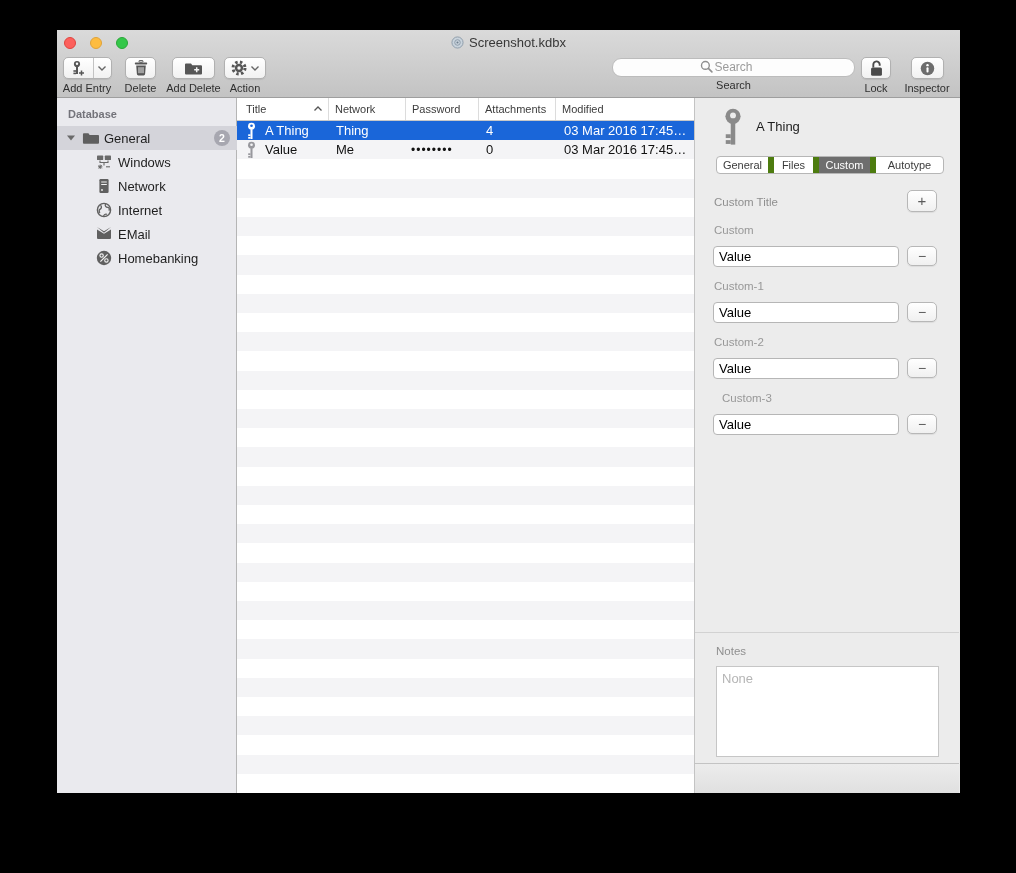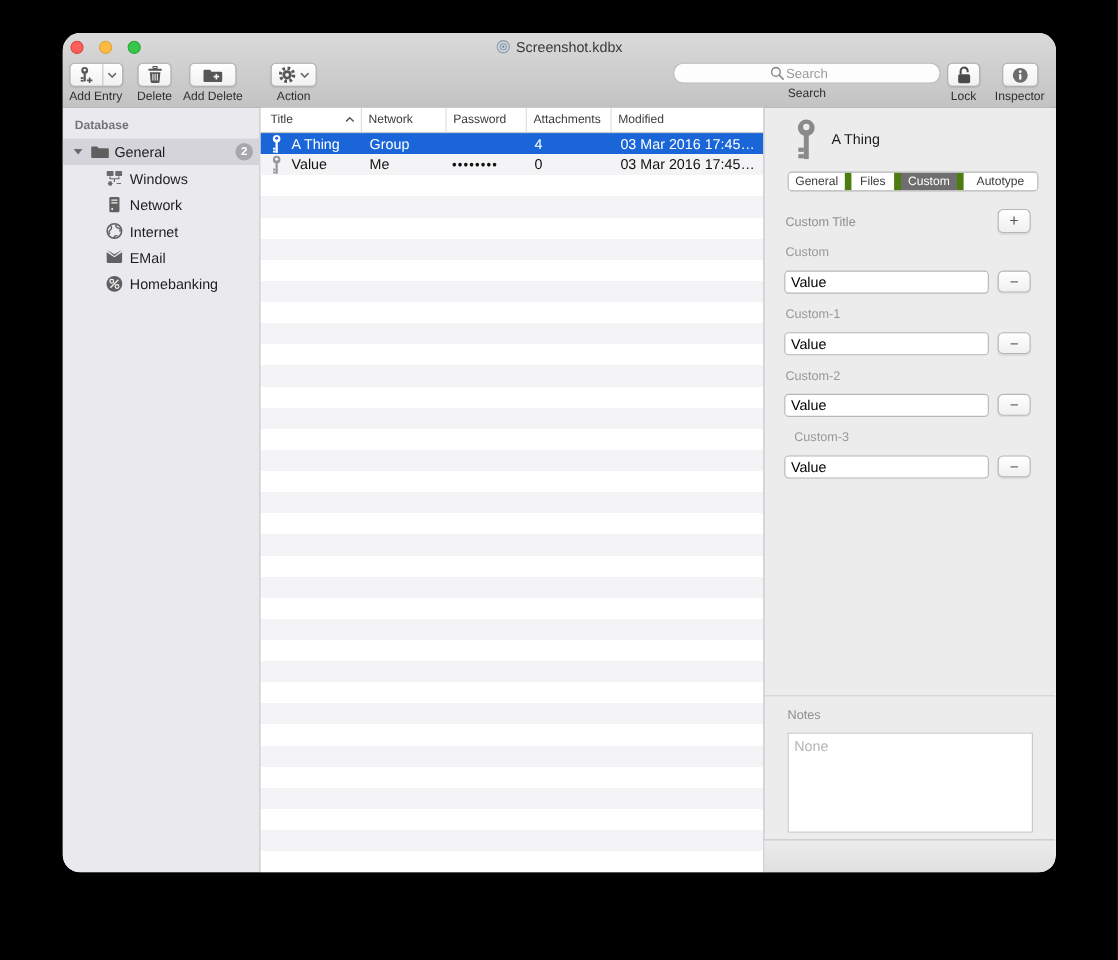--- a/index.html
+++ b/index.html
@@ -1,20 +1,20 @@
 <!DOCTYPE html>
 <html><head>
 <meta charset="utf-8">
 <style>
   * { margin:0; padding:0; box-sizing:border-box; }
   html,body { width:1016px; height:873px; background:#000; font-family:"Liberation Sans", sans-serif; overflow:hidden; }
   #canvas { position:relative; width:1016px; height:873px; background:#000; }
 
   .window { position:absolute; left:57px; top:30px; width:903px; height:763px;
-            border-radius:16px; overflow:hidden; background:#ececec;
+            border-radius:0; overflow:hidden; background:#ececec;
             box-shadow:0 14px 36px rgba(0,0,0,.55); }
 
   
   .chrome { position:absolute; left:0; top:0; width:903px; height:68px;
             background:linear-gradient(#dadada,#c3c3c3); border-bottom:1px solid #9e9e9e; }
   .titlebar { position:relative; height:25px; display:flex; align-items:center; justify-content:center; }
   .tl { position:absolute; top:7px; width:12px; height:12px; border-radius:50%; }
   .tl.red    { left:7px;  background:#fc605c; border:1px solid #e0443e; }
   .tl.yellow { left:33px; background:#fdbc40; border:1px solid #dfa33a; }
   .tl.green  { left:59px; background:#34c749; border:1px solid #2aa738; }
@@ -174,21 +174,21 @@
         <div class="titem" style="left:108px; width:57px;">
           <div class="tbtn" style="width:43px;">
             <svg width="19" height="15" viewBox="0 0 19 15">
               <path d="M1,3.4 a1,1 0 0 1 1,-1 h5 l1.3,1.8 H17 a1,1 0 0 1 1,1 v7.4 a1,1 0 0 1 -1,1 H2 a1,1 0 0 1 -1,-1 z" fill="#565656"></path>
               <path d="M12.7 6.2 v5 M10.2 8.7 h5" stroke="#f4f4f4" stroke-width="1.5"></path>
             </svg>
           </div>
           <span class="tlabel">Add Delete</span>
         </div>
 
-        <div class="titem" style="left:189px; width:42px;">
+        <div class="titem" style="left:167px; width:42px;">
           <div class="tbtn" style="width:42px; gap:4px;">
             <svg width="16" height="16" viewBox="0 0 16 16">
               <circle cx="8" cy="8" r="6" fill="none" stroke="#565656" stroke-width="3" stroke-dasharray="2.4 2.35"></circle>
               <circle cx="8" cy="8" r="4.2" fill="#565656"></circle>
               <circle cx="8" cy="8" r="1.7" fill="#f7f7f7"></circle>
             </svg>
             <svg width="8" height="5" viewBox="0 0 8 5">
               <path d="M0.5,0.5 L4,4 L7.5,0.5" fill="none" stroke="#666" stroke-width="1.4"></path>
             </svg>
           </div>
@@ -317,21 +317,21 @@
             <div class="ecell e-title">
               <svg width="11" height="18" viewBox="0 0 14 22">
                 <circle cx="7" cy="4.8" r="4.4" fill="#ffffff"></circle>
                 <circle cx="7" cy="4.3" r="1.7" fill="#1a66d9"></circle>
                 <rect x="5.7" y="8.6" width="2.6" height="12.6" fill="#ffffff"></rect>
                 <rect x="2.8" y="15.2" width="2.9" height="2.2" fill="#ffffff"></rect>
                 <rect x="2.8" y="18.6" width="2.9" height="2.2" fill="#ffffff"></rect>
               </svg>
               <span>A Thing</span>
             </div>
-            <div class="ecell e-user">Group</div>
+            <div class="ecell e-user">Thing</div>
             <div class="ecell e-pass"></div>
             <div class="ecell e-att">4</div>
             <div class="ecell e-mod">03 Mar 2016 17:45…</div>
           </div>
           <div class="erow alt">
             <div class="ecell e-title">
               <svg width="11" height="18" viewBox="0 0 14 22">
                 <circle cx="7" cy="4.8" r="4.4" fill="#98989d"></circle>
                 <circle cx="7" cy="4.3" r="1.7" fill="#f4f4f6"></circle>
                 <rect x="5.7" y="8.6" width="2.6" height="12.6" fill="#98989d"></rect>

